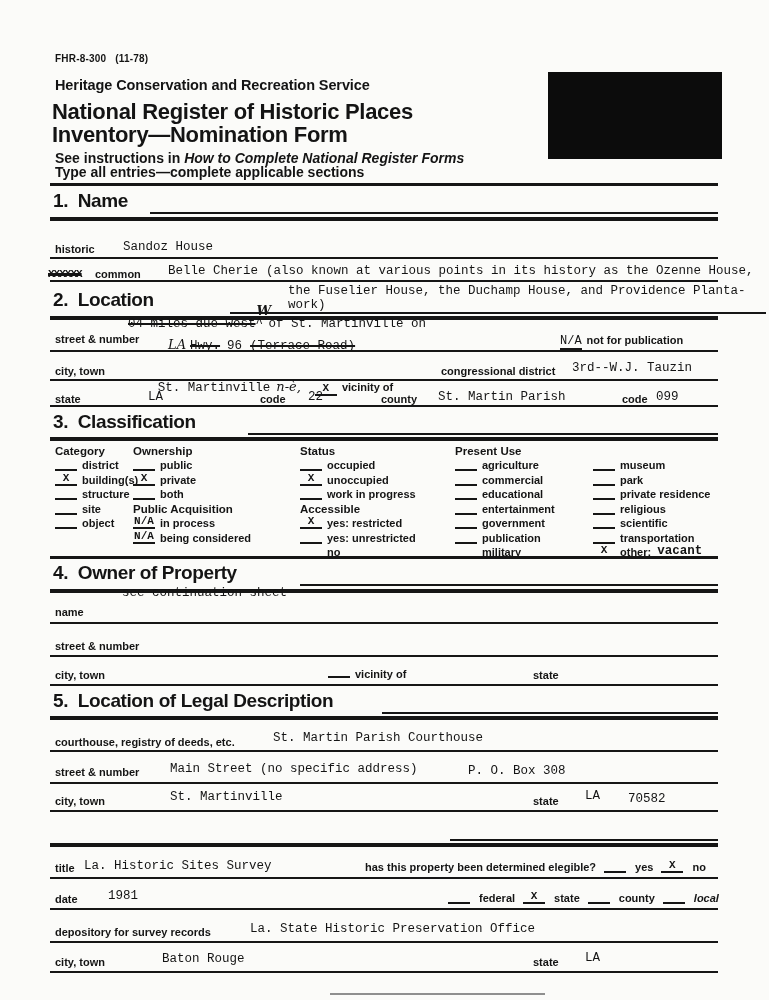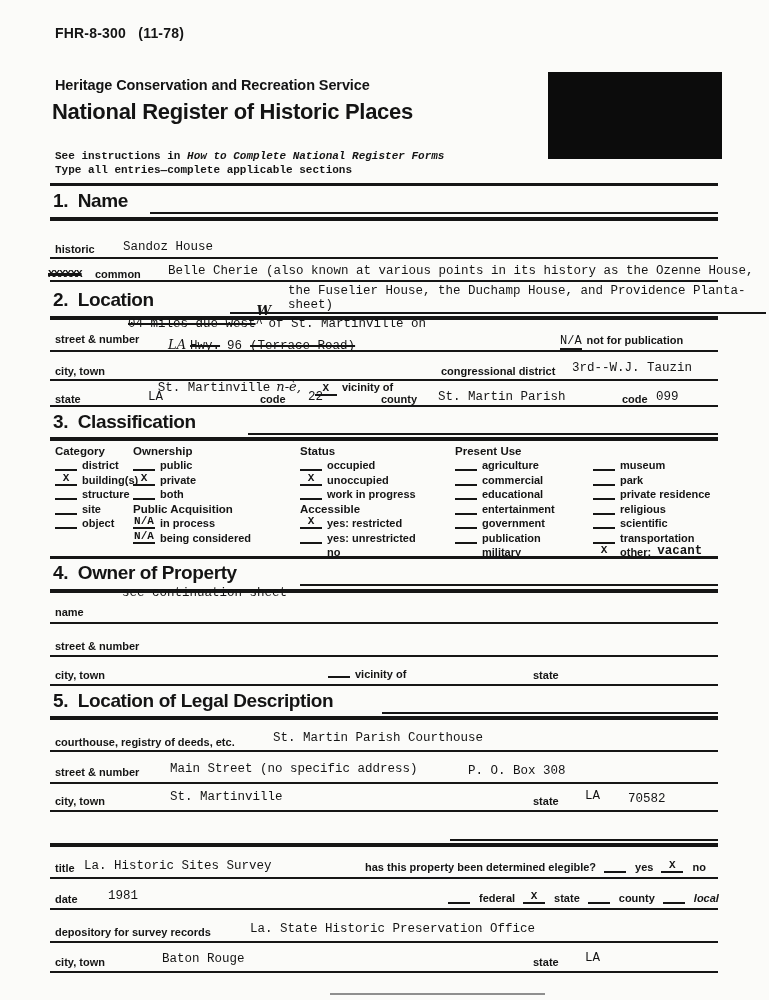--- a/index.html
+++ b/index.html
@@ -5,24 +5,24 @@
   html,body{margin:0;padding:0;background:#6b6b6b;}
   #page{position:relative;width:769px;height:1000px;background:#fbfbf9;color:#141414;
         font-family:"Liberation Sans",sans-serif;overflow:hidden;}
   .abs{position:absolute;white-space:pre;}
   
   .rule{position:absolute;background:#161616;height:2px;}
   .rule.h3{height:3px;}
   .rule.h4{height:4px;}
   .rule.faint{background:#8f8f8f;}
   
-  .tiny{font-size:14px;font-weight:bold;letter-spacing:.2px;}
+  .tiny{font-size:10px;font-weight:bold;letter-spacing:.2px;margin-top:28px;}
   .agency{font-size:14.5px;font-weight:bold;letter-spacing:-.1px;}
   .bigtitle{font-size:22px;font-weight:bold;letter-spacing:-.3px;}
-  .instr{font-size:11px;font-weight:bold;font-family:Liberation Mono, monospace;}
+  .instr{font-size:14px;font-weight:bold;}
   .instr .it{font-style:italic;}
   .sec{font-size:19px;font-weight:bold;letter-spacing:-.4px;}
   .lbl{font-size:11px;font-weight:bold;}
   .mono{font-family:"Liberation Mono","DejaVu Sans Mono",monospace;font-size:12.5px;}
   .strike{text-decoration:line-through;text-decoration-thickness:2px;}
   .hand{font-family:"DejaVu Serif",serif;font-style:italic;font-size:13px;}
   .xover{font-family:"Liberation Mono",monospace;font-size:11px;font-weight:bold;
          text-decoration:line-through;text-decoration-thickness:3px;letter-spacing:-1px;}
   
   .mk{display:inline-block;width:22px;flex:0 0 22px;border-bottom:2px solid #161616;
@@ -38,20 +38,21 @@
   .blackbox{position:absolute;background:#0c0c0c;}
 </style>
 </head>
 <body>
 
 <div id="page">
 
   <div class="abs tiny" style="left:55px;top:25px;">FHR-8-300   (11-78)</div>
   <div class="abs agency" style="left:55px;top:77px;">Heritage Conservation and Recreation Service</div>
   <div class="abs bigtitle" style="left:52px;top:99px;">National Register of Historic Places</div>
+  <div class="abs bigtitle" style="left:52px;top:122px;">Inventory—Nomination Form</div>
   <div class="abs instr" style="left:55px;top:150px;"><span>See instructions in </span><span class="it">How to Complete National Register Forms</span></div>
   <div class="abs instr" style="left:55px;top:164px;">Type all entries—complete applicable sections</div>
   <div class="blackbox" style="left:548px;top:72px;width:174px;height:87px;"></div>
 
   <div class="rule h3" style="left:50px;top:183px;width:668px;"></div>
   <div class="abs sec" style="left:53px;top:190px;">1.  Name</div>
   <div class="rule" style="left:150px;top:212px;width:568px;"></div>
   <div class="rule h4" style="left:50px;top:217px;width:668px;"></div>
 
   <div class="abs lbl" style="left:55px;top:243px;">historic</div>
@@ -59,21 +60,21 @@
   <div class="rule" style="left:50px;top:257px;width:668px;"></div>
 
   <div class="abs xover" style="left:48px;top:268px;">XXXXXX</div>
   <div class="abs lbl" style="left:95px;top:268px;">common</div>
   <div class="abs mono" style="left:168px;top:264px;">Belle Cherie</div>
   <div class="abs mono" style="left:266px;top:264px;">(also known at various points in its history as the Ozenne House,</div>
   <div class="rule" style="left:50px;top:280px;width:668px;"></div>
 
   <div class="abs sec" style="left:53px;top:289px;">2.  Location</div>
   <div class="abs mono" style="left:288px;top:284px;">the Fuselier House, the Duchamp House, and Providence Planta-</div>
-  <div class="abs mono" style="left:288px;top:298px;">sheet)</div>
+  <div class="abs mono" style="left:288px;top:298px;">work)</div>
   <div class="rule" style="left:230px;top:312px;width:536px;"></div>
   <div class="rule h4" style="left:50px;top:316px;width:668px;"></div>
 
   <div class="abs lbl" style="left:55px;top:333px;">street &amp; number</div>
   <div class="abs mono" style="left:128px;top:317px;"><span class="strike">04 miles due west</span><span class="insert"><span class="w hand">W</span><span>^</span></span><span>of St. Martinville on</span></div>
   <div class="abs mono" style="left:128px;top:337px;margin-left:40px;"><span class="hand">LA</span><span class="strike" style="margin-left:4px;">Hwy.</span><span style="margin-left:7px;">96</span><span class="strike" style="margin-left:8px;">(Terrace Road)</span></div>
   <div class="abs" style="left:560px;top:330px;"><span class="na-box">N/A</span><span class="lbl" style="margin-left:5px;">not for publication</span></div>
   <div class="rule" style="left:50px;top:350px;width:668px;"></div>
 
   <div class="abs lbl" style="left:55px;top:365px;">city, town</div>

